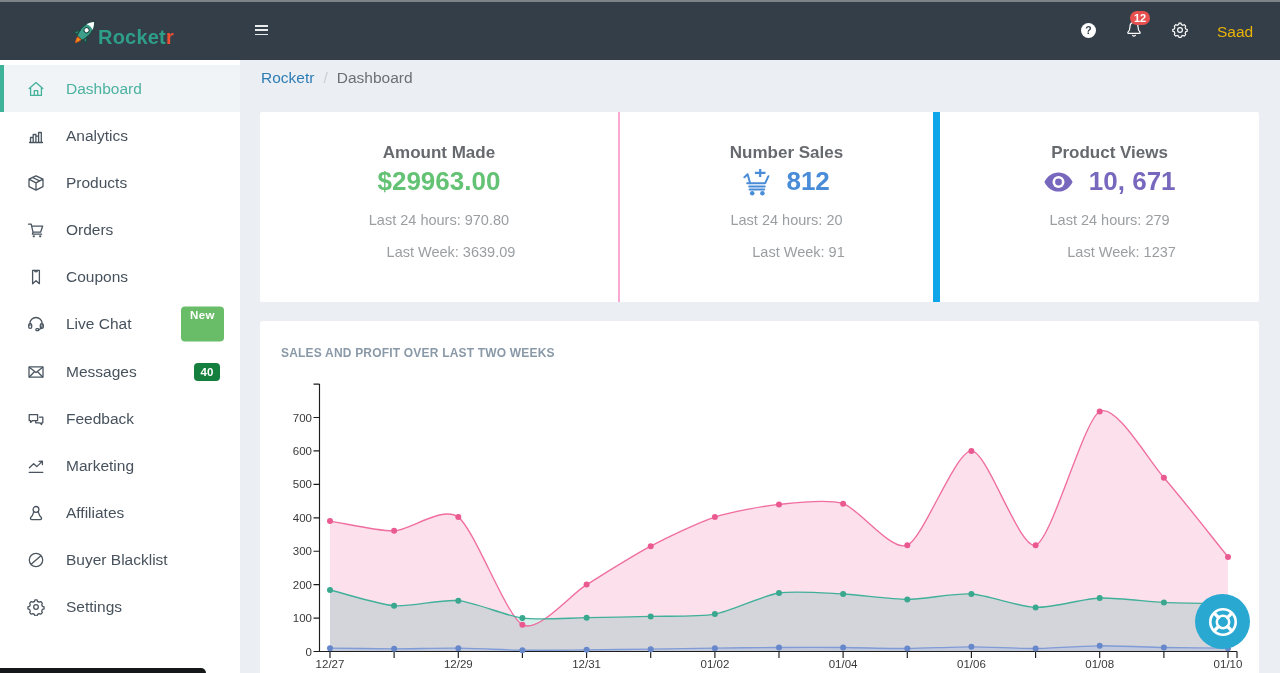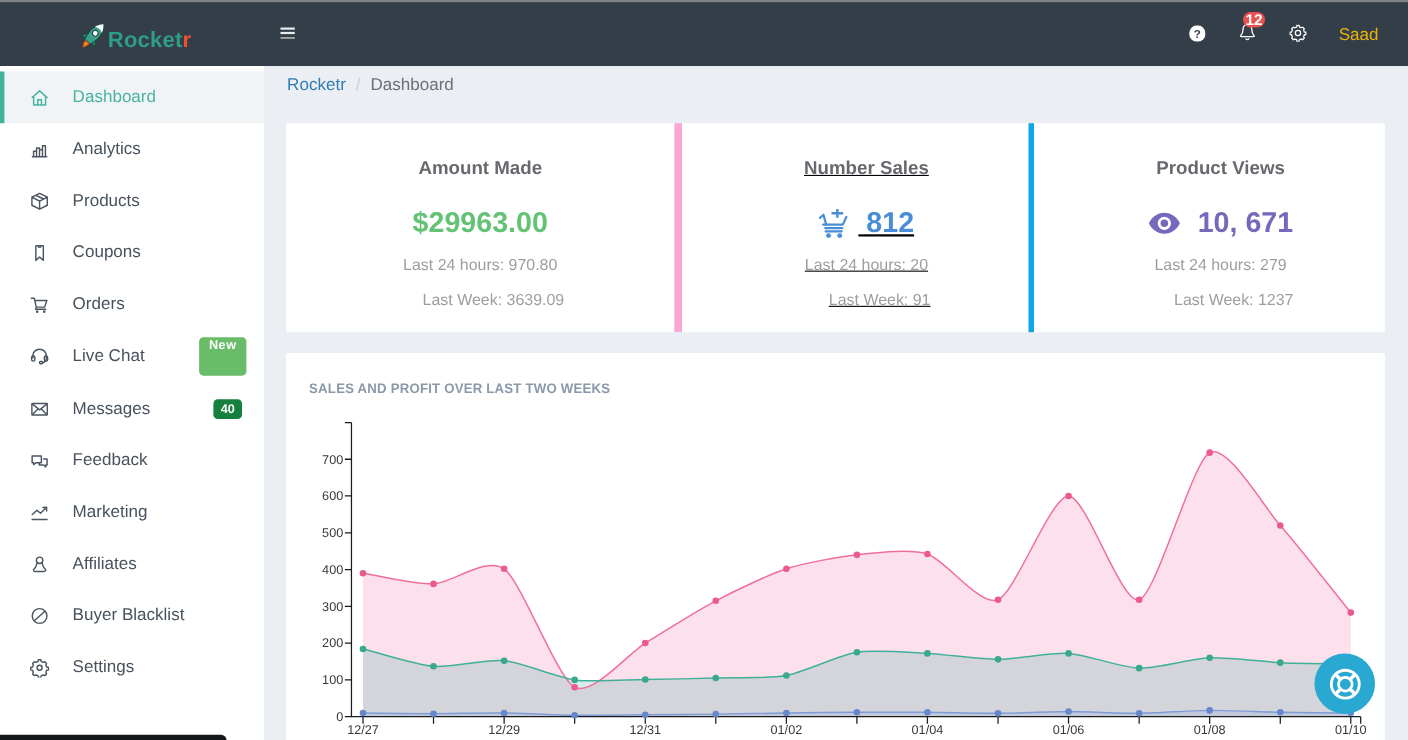--- a/index.html
+++ b/index.html
@@ -7,42 +7,42 @@
 .topstrip { position:absolute; left:0; top:0; width:1280px; height:2px; background:#7e8388; z-index:40; }
 .navbar { position:absolute; left:0; top:0; width:1280px; height:60px; background:#343e48; z-index:30; }
 .logo { position:absolute; left:70px; top:17px; }
 .brandtxt { position:absolute; left:98px; top:27px; }
 .brand { font-size:20px; font-weight:bold; color:#2e9e88; letter-spacing:0.2px; line-height:20px; }
 .brand .rr { color:#f05032; }
 .burger { position:absolute; left:254.5px; top:25px; width:13.5px; }
 .burger div { height:1.9px; background:#e9ebed; margin-bottom:2.4px; }
 .navico { position:absolute; top:0; }
 .saad { position:absolute; left:1217px; top:22.5px; color:#eab308; font-size:15.5px; }
-.bellbadge { position:absolute; left:1130px; top:11px; width:20px; height:14px; background:#e8504f; border-radius:7px; color:#fff; font-size:14px; font-weight:bold; text-align:center; line-height:14px; z-index:31; }
+.bellbadge { position:absolute; left:1130px; top:11px; width:20px; height:14px; background:#e8504f; border-radius:7px; color:#fff; font-size:11px; font-weight:bold; text-align:center; line-height:14px; z-index:31; }
 .sidebar { position:absolute; left:0; top:60px; width:240px; height:613px; background:#fff; }
 .sitem { position:relative; height:47.18px; display:flex; align-items:center; color:#47525d; font-size:15.5px; }
 .sitem .sic { position:absolute; left:27px; top:50%; transform:translateY(-50%); width:18px; height:18px; }
 .sitem .slab { position:absolute; left:66px; top:50%; transform:translateY(-50%); white-space:nowrap; }
 .sitem.active { background:#f0f4f7; color:#4cb2a0; }
 .sitem.active::before { content:""; position:absolute; left:0; top:0; bottom:0; width:4px; background:#3eb39a; }
 .badge { position:absolute; top:50%; transform:translateY(-50%); color:#fff; font-weight:bold; font-size:11.5px; border-radius:4px; text-align:center; }
 .badge.new { right:16px; width:43px; height:35px; line-height:17px; background:#69bd69; letter-spacing:0.5px; }
 .badge.b40 { right:20px; width:26px; height:18px; line-height:18px; background:#15803d; }
 .main { position:absolute; left:240px; top:60px; width:1040px; height:613px; background:#ebeff3; }
 .crumb { position:absolute; left:261px; top:69px; font-size:15.5px; }
 .crumb a { color:#2f7cb5; text-decoration:none; }
 .crumb .sep { color:#c8ced4; margin:0 9px; }
 .crumb .cur { color:#6b7075; }
 .statrow { position:absolute; left:260px; top:112px; width:999px; height:190px; display:flex; background:#fff; border-radius:2px; }
 .scell { height:100%; text-align:center; }
-.scell.c1 { width:384px; border-right:7px solid #f9a8d4; }
-.scell.c2 { width:340px; border-right:5px solid #0ea5e9; padding-left:20px;text-decoration:underline; }
+.scell.c1 { width:384px; border-right:2px solid #f9a8d4; }
+.scell.c2 { width:340px; border-right:7px solid #0ea5e9; padding-left:20px; }
 .scell.c3 { width:339px; padding-left:20px; }
 .stitle { margin-top:31px; font-size:17px; font-weight:bold; color:#66696d; }
-.snum { margin-top:24px; font-size:26px; font-weight:bold; display:flex; align-items:center; justify-content:center; }
+.snum { margin-top:3px; font-size:26px; font-weight:bold; display:flex; align-items:center; justify-content:center; }
 .snum.green { color:#63c274; }
 .snum.blue { color:#498cd8; }
 .snum.purple { color:#7767bd; }
 .ssub { font-size:14.5px; color:#9b9ea1; margin-top:15px; }
 .ssub + .ssub { margin-top:16px;margin-left:24px; }
 .chartcard { position:absolute; left:260px; top:321px; width:999px; height:392px; background:#fff; border-radius:3px 3px 0 0;text-decoration:underline; }
 .charttitle { position:absolute; left:21px; top:25px; font-size:12.5px; font-weight:bold; color:#8a99a8; letter-spacing:0.2px; transform:scaleX(0.96); transform-origin:left center; white-space:nowrap; }
 .chart { position:absolute; left:0; top:0; }
 .fab { position:absolute; left:1195px; top:594px; width:55px; height:55px; border-radius:50%; background:#29a9d2; z-index:50; display:flex; align-items:center; justify-content:center; }
 .statusbar { position:absolute; left:0; bottom:0; width:206px; height:5.5px; background:#151719; border-top-right-radius:5px; z-index:60; }
@@ -99,32 +99,32 @@
       <span class="slab">Analytics</span>
     </div>
 <div class="sitem">
       <span class="sic"><svg width="18" height="18" viewBox="0 0 18 18" xmlns="http://www.w3.org/2000/svg">
           <path d="M9 1.8 L16 5.2 L16 12.6 L9 16.2 L2 12.6 L2 5.2 Z M2 5.2 L9 8.8 L16 5.2 M9 8.8 V16.2 M5.5 3.5 L12.6 6.9" stroke="#4a5560" stroke-width="1.3" fill="none" stroke-linecap="round" stroke-linejoin="round"></path>
         </svg></span>
       <span class="slab">Products</span>
     </div>
 <div class="sitem">
       <span class="sic"><svg width="18" height="18" viewBox="0 0 18 18" xmlns="http://www.w3.org/2000/svg">
-          <path d="M5.6 2.3 H12.4 V15.7 L9 12.7 L5.6 15.7 Z" stroke="#4a5560" stroke-width="1.3" fill="none" stroke-linecap="round" stroke-linejoin="round"></path>
-          <path d="M7.5 2.5 C7.6 4.3 10.4 4.3 10.5 2.5" stroke="#4a5560" stroke-width="1.3" fill="none" stroke-linecap="round" stroke-linejoin="round"></path>
-        </svg></span>
-      <span class="slab">Coupons</span>
-    </div>
-<div class="sitem">
-      <span class="sic"><svg width="18" height="18" viewBox="0 0 18 18" xmlns="http://www.w3.org/2000/svg">
           <path d="M1.5 3.2 H4.2 L6 11.2 H13.6 L15.6 5.2 H4.7 M6 11.2 L5.4 13.2 H14.6" stroke="#4a5560" stroke-width="1.3" fill="none" stroke-linecap="round" stroke-linejoin="round"></path>
           <circle cx="6.8" cy="15.3" r="1.15" fill="#4a5560"></circle>
           <circle cx="13.2" cy="15.3" r="1.15" fill="#4a5560"></circle>
         </svg></span>
       <span class="slab">Orders</span>
+    </div>
+<div class="sitem">
+      <span class="sic"><svg width="18" height="18" viewBox="0 0 18 18" xmlns="http://www.w3.org/2000/svg">
+          <path d="M5.6 2.3 H12.4 V15.7 L9 12.7 L5.6 15.7 Z" stroke="#4a5560" stroke-width="1.3" fill="none" stroke-linecap="round" stroke-linejoin="round"></path>
+          <path d="M7.5 2.5 C7.6 4.3 10.4 4.3 10.5 2.5" stroke="#4a5560" stroke-width="1.3" fill="none" stroke-linecap="round" stroke-linejoin="round"></path>
+        </svg></span>
+      <span class="slab">Coupons</span>
     </div>
 <div class="sitem">
       <span class="sic"><svg width="18" height="18" viewBox="0 0 18 18" xmlns="http://www.w3.org/2000/svg">
           <path d="M2.9 10.5 V8.4 C2.9 5.1 5.6 2.5 9 2.5 C12.4 2.5 15.1 5.1 15.1 8.4 V10.5 M15.1 10.8 C15.1 12.9 13.6 14.2 11.6 14.6" stroke="#4a5560" stroke-width="1.3" fill="none" stroke-linecap="round" stroke-linejoin="round"></path>
           <rect x="1.7" y="8.7" width="3" height="4.6" rx="1.4" stroke="#4a5560" stroke-width="1.3" fill="none" stroke-linecap="round" stroke-linejoin="round"></rect>
           <rect x="13.3" y="8.7" width="3" height="4.6" rx="1.4" stroke="#4a5560" stroke-width="1.3" fill="none" stroke-linecap="round" stroke-linejoin="round"></rect>
           <rect x="8.9" y="13.7" width="3" height="1.9" rx="0.9" stroke="#4a5560" stroke-width="1.3" fill="none" stroke-linecap="round" stroke-linejoin="round"></rect>
         </svg></span>
       <span class="slab">Live Chat</span>
       <span class="badge new">New</span>

